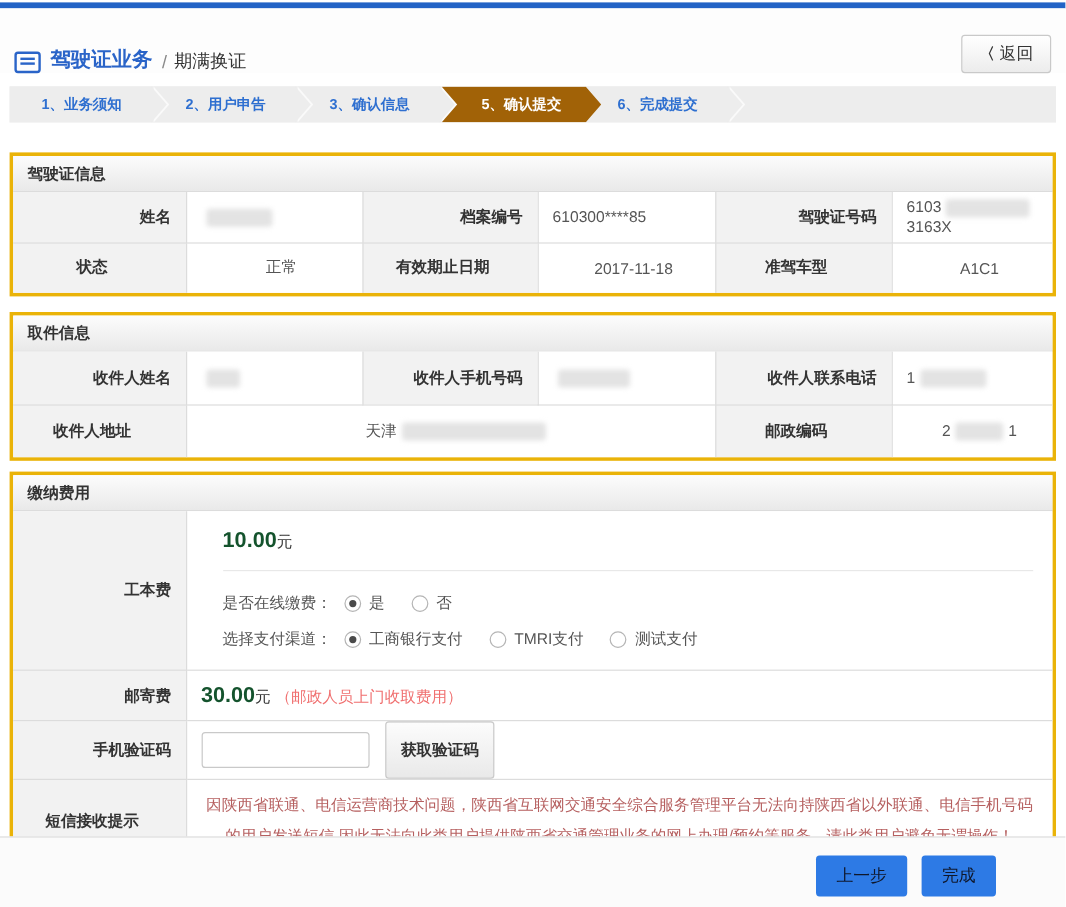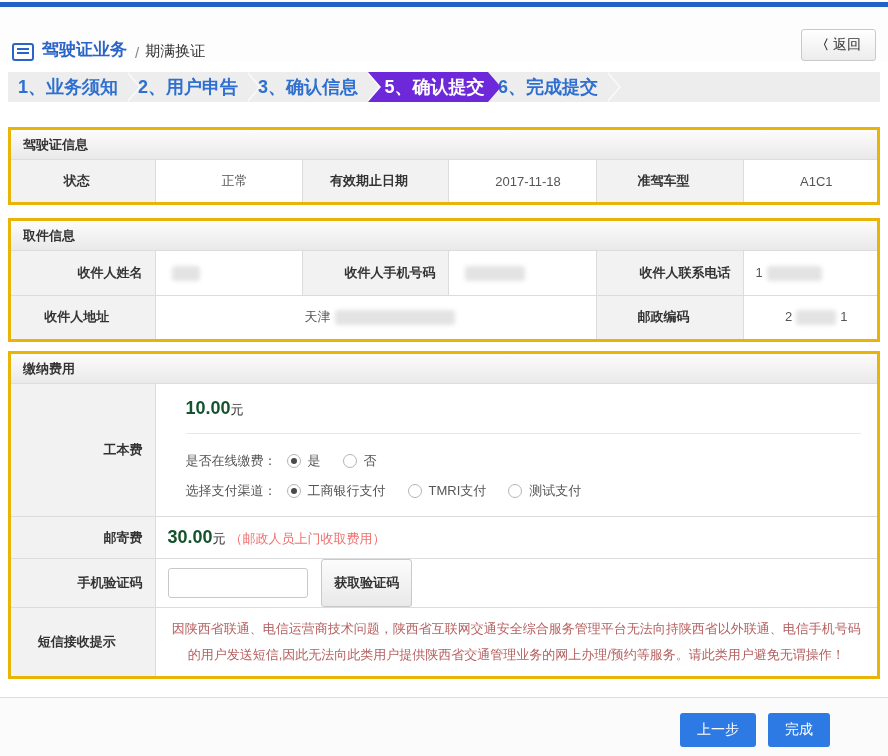--- a/index.html
+++ b/index.html
@@ -17,27 +17,27 @@
   .page-title { color:#2a64c8; font-size:17px; font-weight:bold; }
   .title-sep { color:#888; font-size:15px; margin:0 6px 0 8px; }
   .page-subtitle { color:#333; font-size:15px; }
   .back-btn { margin-left:auto; border:1px solid #c9c9c9; border-radius:3px;
     background:linear-gradient(#ffffff,#ececec); padding:6px 14px; font-size:14px; color:#333;
     cursor:pointer; display:flex; align-items:center; gap:4px; }
   .back-btn .chev { font-weight:bold; font-size:13px; }
   
   .steps { margin:11px 8px 0 8px; height:30px; background:#ededed; display:flex; position:relative; }
   .step { width:120px; height:30px; line-height:30px; text-align:center; position:relative;
-    color:#2e6fd0; font-weight:bold; font-size:18px; background:#ededed; }
+    color:#2e6fd0; font-weight:bold; font-size:12px; background:#ededed; }
   .step .lbl { position:relative; z-index:3; }
   .step:not(.active):not(.filler)::before { content:""; position:absolute; top:0; right:-13px;
     border-top:15px solid transparent; border-bottom:15px solid transparent; border-left:13px solid #fafafa; z-index:2; }
   .step:not(.active):not(.filler)::after { content:""; position:absolute; top:0; right:-11px;
     border-top:15px solid transparent; border-bottom:15px solid transparent; border-left:13px solid #ededed; z-index:2; }
-  .step.active { background:#6d28d9; color:#fff; width:133px; margin-right:-13px; z-index:5;
+  .step.active { background:#a16207; color:#fff; width:133px; margin-right:-13px; z-index:5;
     clip-path:polygon(0 0, calc(100% - 13px) 0, 100% 50%, calc(100% - 13px) 100%, 0 100%, 13px 50%); }
   .step.filler { flex:1; }
   
   .panel { margin:0 8px; border:3px solid #eab308; background:#fff; }
   .panel1 { margin-top:25px; }
   .panel2 { margin-top:13px; }
   .panel3 { margin-top:9px; }
   .panel-title { height:30px; line-height:29px; padding-left:12px; font-weight:bold; color:#333;
     background:linear-gradient(#fcfcfc,#e9e9e9); border-bottom:1px solid #dcdcdc; font-size:13px; }
   table { width:100%; border-collapse:collapse; table-layout:fixed; }
@@ -66,21 +66,21 @@
   .captcha-input { width:140px; height:30px; border:1px solid #c9c9c9; border-radius:3px;
     margin-right:10px; vertical-align:middle; padding:0 6px; font-size:13px; }
   .captcha-btn { height:48px; padding:0 12px; border:1px solid #c9c9c9; border-radius:3px;
     background:linear-gradient(#fcfcfc,#e9e9e9); font-weight:bold; color:#333; font-size:13px;
     vertical-align:middle; cursor:pointer; }
   .sms-note { color:#b66060; line-height:26px; padding:8px 12px 8px 0; display:block; }
   
   .footer { position:absolute; left:0; right:0; top:697px; bottom:0; border-top:1px solid #ddd;
     background:#fbfbfb; display:flex; align-items:flex-start; justify-content:flex-end;
     padding:15px 58px 0 0; gap:12px; }
-  .btn-blue { background:#2d7ae5; color:#ffffff; border:none; border-radius:3px; font-size:14px;
+  .btn-blue { background:#2d7ae5; color:#0f172a; border:none; border-radius:3px; font-size:14px;
     padding:8px 17px; cursor:pointer; font-family:inherit; }
 </style>
 </head>
 <body>
 
 <div class="top-blue"></div>
 
 <div class="header">
   <span class="doc-icon"></span>
   <span class="page-title">驾驶证业务</span>
@@ -106,20 +106,28 @@
   <table>
     <colgroup>
         <col style="width:144px">
         <col style="width:147px">
         <col style="width:146px">
         <col style="width:148px">
         <col style="width:147px">
         <col>
       </colgroup>
     <tbody>
+        <tr class="r42">
+      <td class="lab">姓名</td>
+      <td class="val"><span class="blur w55"></span></td>
+      <td class="lab">档案编号</td>
+      <td class="val">610300****85</td>
+      <td class="lab">驾驶证号码</td>
+      <td class="val"><span>6103</span><span class="blur w70"></span><span>3163X</span></td>
+    </tr>
     <tr class="r42">
       <td class="lab">状态</td>
       <td class="val">正常</td>
       <td class="lab">有效期止日期</td>
       <td class="val">2017-11-18</td>
       <td class="lab">准驾车型</td>
       <td class="val">A1C1</td>
     </tr>
   </tbody>
     </table>

